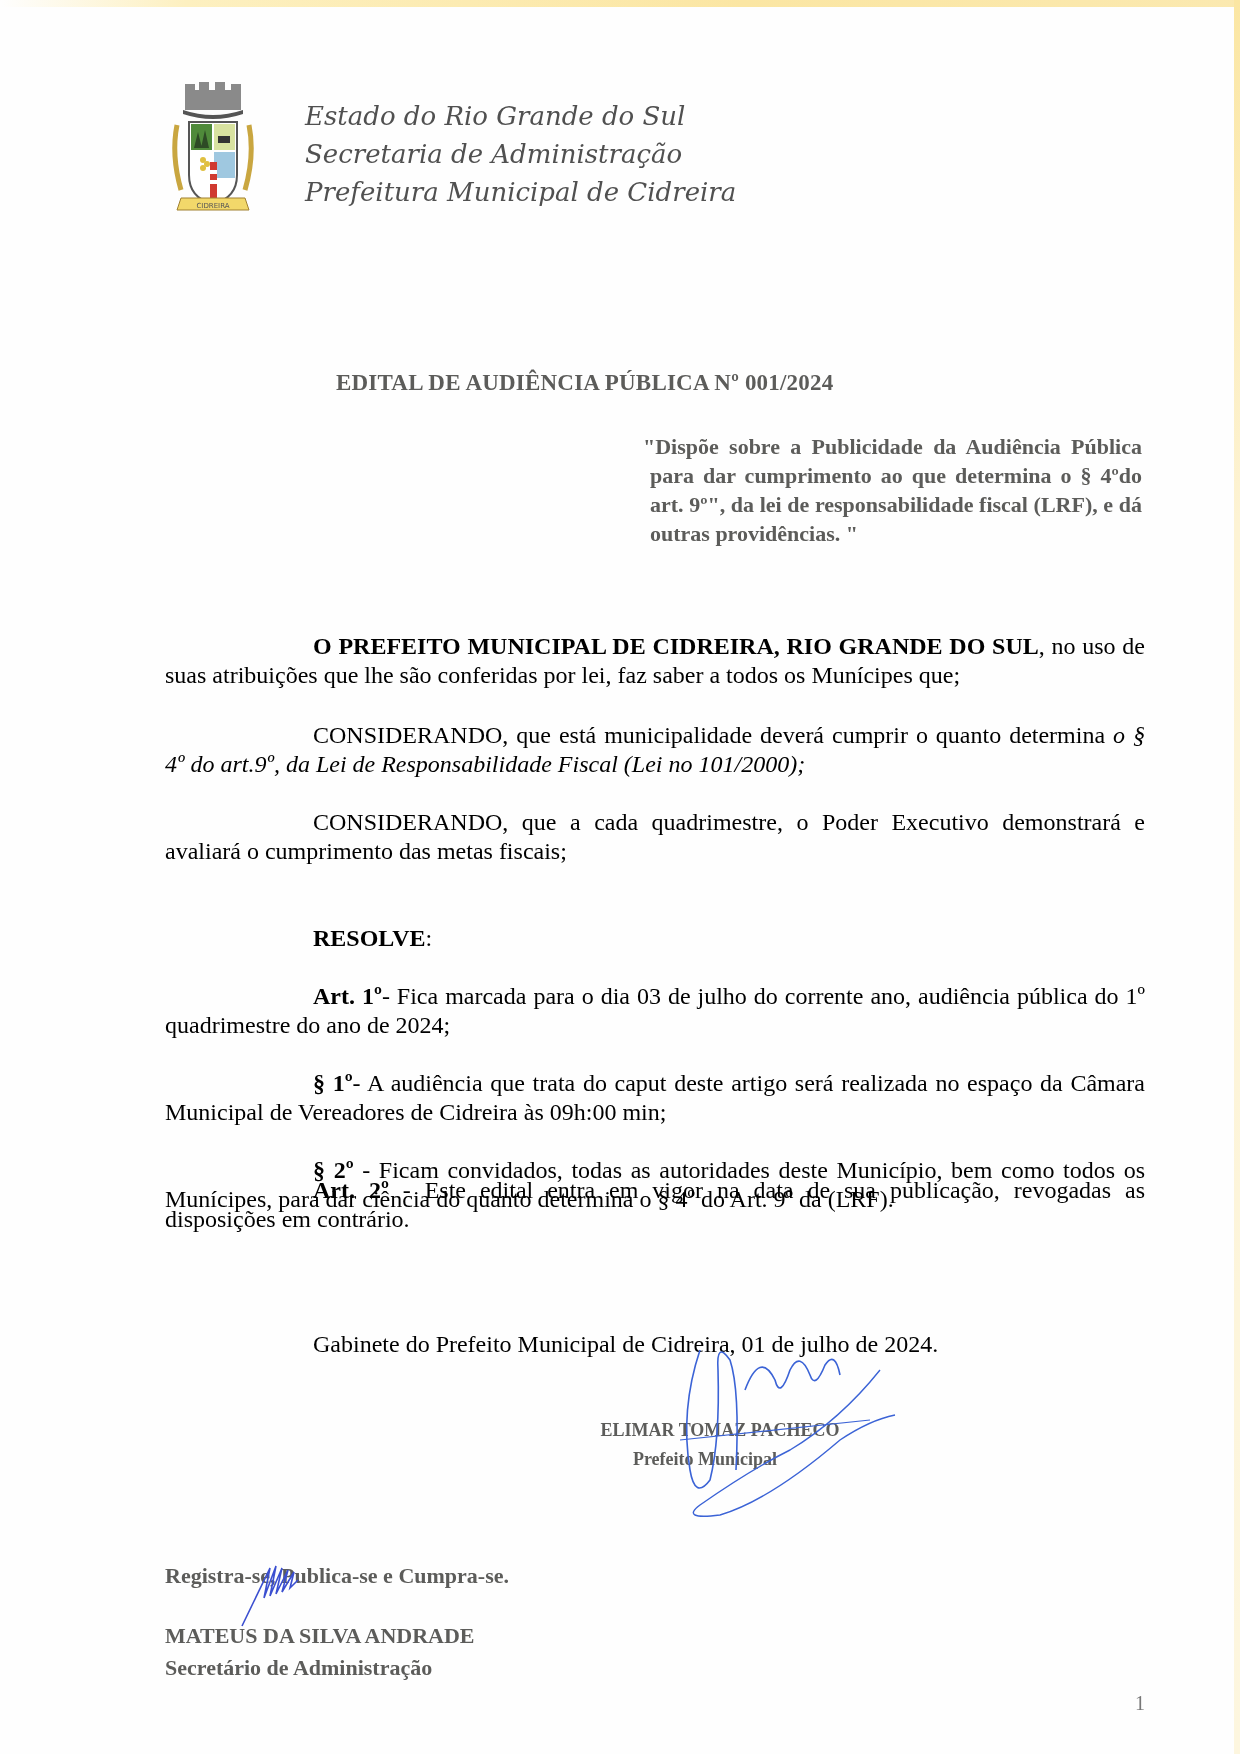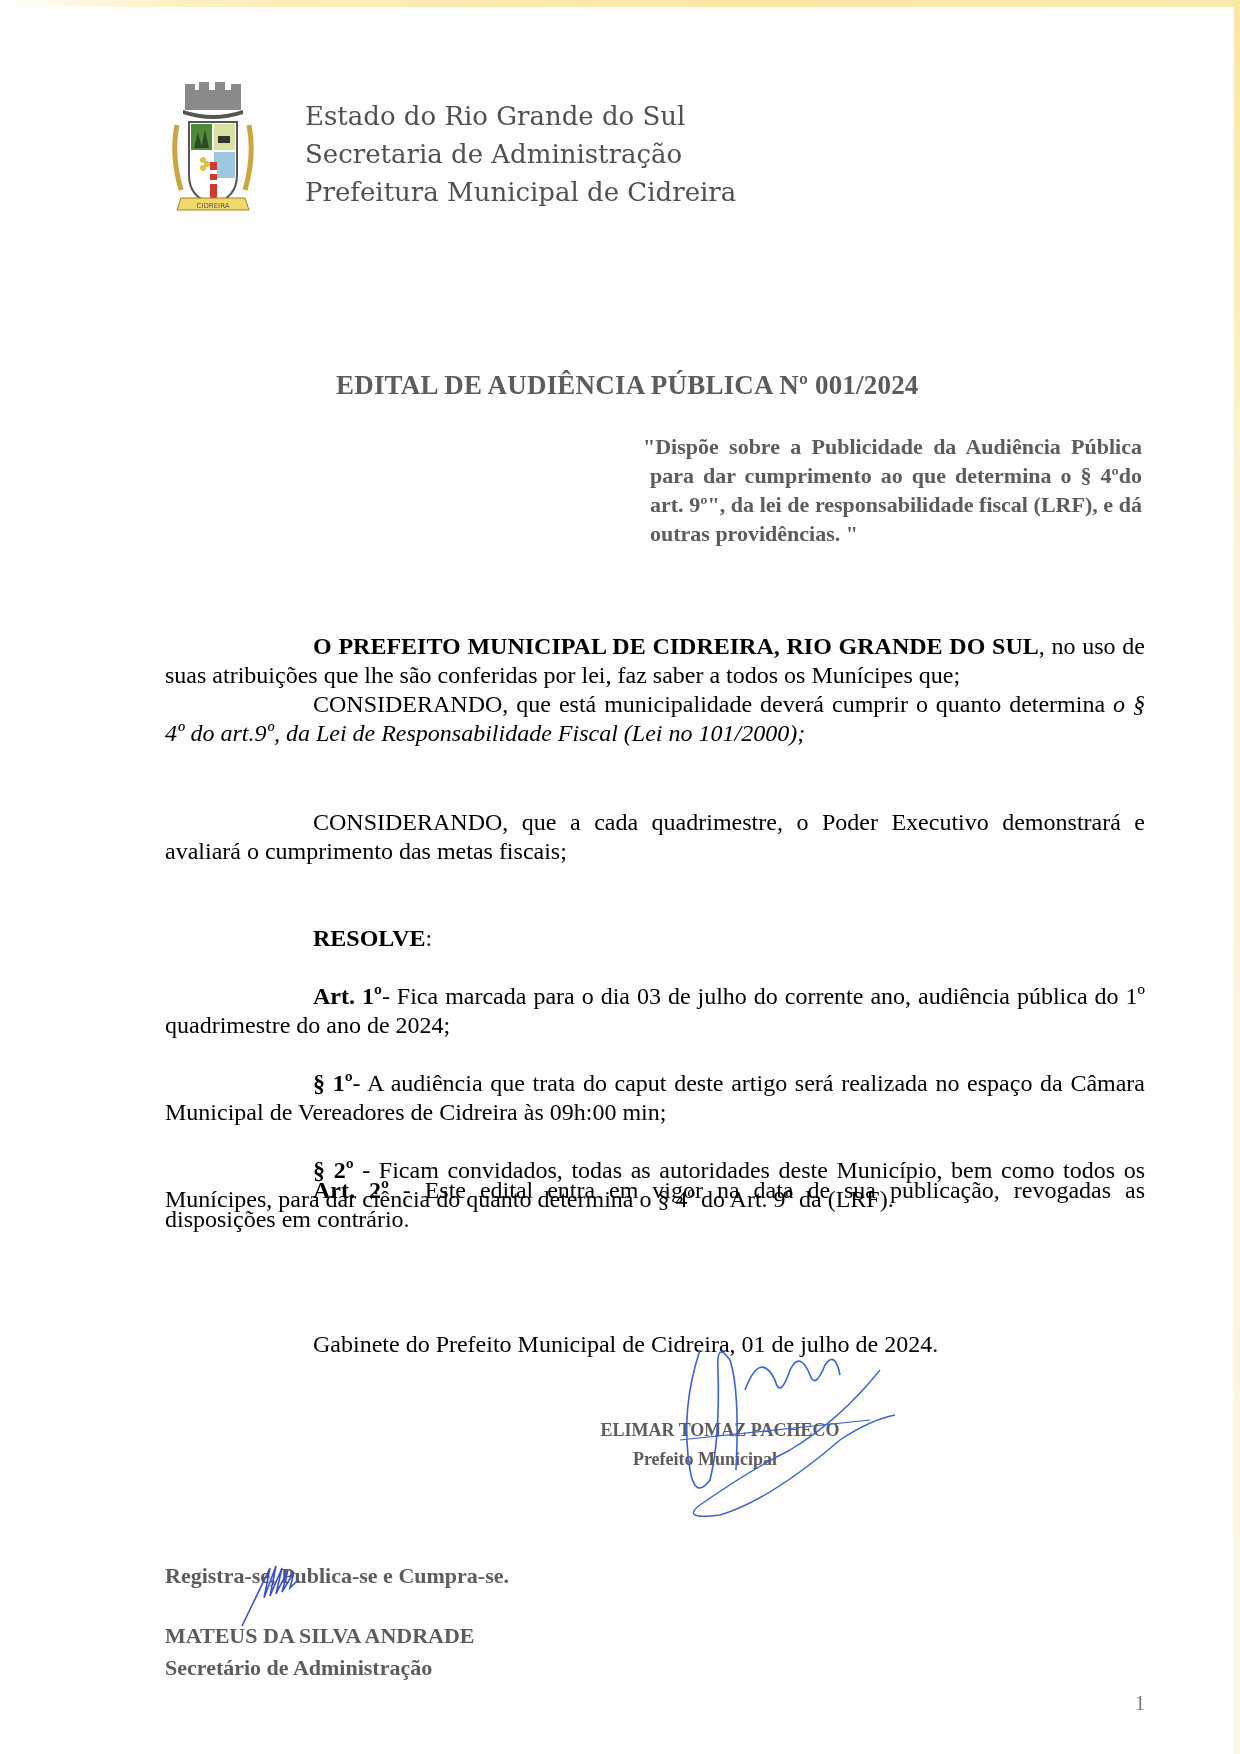--- a/index.html
+++ b/index.html
@@ -13,28 +13,28 @@
     position: absolute; left: 0; top: 0; width: 1240px; height: 7px;
     background: linear-gradient(90deg, #fefefe 0%, #fdf0c0 15%, #fbe6a3 60%, #fbe9b0 100%);
   }
   .right-band {
     position: absolute; right: 0; top: 0; width: 6px; height: 1754px;
     background: linear-gradient(180deg, #fbe6a3 0%, #fdf3d4 30%, #fdf6df 100%);
   }
   .logo { position: absolute; left: 163px; top: 80px; width: 100px; height: 140px; }
   .header-lines {
     position: absolute; left: 305px; top: 97px;
-    font-family: "DejaVu Serif", serif; 
+    font-family: "DejaVu Serif", serif; font-style: italic;
     font-size: 26px; line-height: 38px; color: #505050;
   }
   .header-lines div { white-space: nowrap; }
 
   .doc-title {
     position: absolute; left: 336px; top: 370px;
-    font-size: 27px; font-weight: bold; color: #5c5c5a; letter-spacing: 0.2px;
+    font-size: 23px; font-weight: bold; color: #5c5c5a; letter-spacing: 0.2px;
     white-space: nowrap;
   }
   .ementa {
     position: absolute; left: 650px; top: 432px; width: 492px;
     font-size: 22px; font-weight: bold; line-height: 29px; text-align: justify;
     color: #5c5c5a; text-indent: -7px;
   }
   .para {
     position: absolute; left: 165px; width: 980px;
     font-size: 24px; line-height: 29px; text-align: justify;
@@ -89,21 +89,21 @@
   <div>Secretaria de Administração</div>
   <div>Prefeitura Municipal de Cidreira</div>
 </div>
 
 <div class="doc-title">EDITAL DE AUDIÊNCIA PÚBLICA Nº 001/2024</div>
 
 <div class="ementa">"Dispõe sobre a Publicidade da Audiência Pública para dar cumprimento ao que determina o § 4ºdo art. 9º", da lei de responsabilidade fiscal (LRF), e dá outras providências. "</div>
 
 <div class="para" style="top:632px"><span class="indent"></span><span class="bold">O PREFEITO MUNICIPAL DE CIDREIRA, RIO GRANDE DO SUL</span><span>, no uso de suas atribuições que lhe são conferidas por lei, faz saber a todos os Munícipes que;</span></div>
 
-<div class="para" style="top:690px"><span class="indent"></span><span>CONSIDERANDO, que está municipalidade deverá cumprir o quanto determina </span><span class="ital">o § 4º do art.9º, da Lei de Responsabilidade Fiscal (Lei no 101/2000);</span></div>
+<div class="para" style="top:721px"><span class="indent"></span><span>CONSIDERANDO, que está municipalidade deverá cumprir o quanto determina </span><span class="ital">o § 4º do art.9º, da Lei de Responsabilidade Fiscal (Lei no 101/2000);</span></div>
 
 <div class="para" style="top:808px"><span class="indent"></span><span>CONSIDERANDO, que a cada quadrimestre, o Poder Executivo demonstrará e avaliará o cumprimento das metas fiscais;</span></div>
 
 <div class="para" style="top:924px"><span class="indent"></span><span class="bold">RESOLVE</span><span>:</span></div>
 
 <div class="para" style="top:982px"><span class="indent"></span><span class="bold">Art. 1º</span><span>- Fica marcada para o dia 03 de julho do corrente ano, audiência pública do 1º quadrimestre do ano de 2024;</span></div>
 
 <div class="para" style="top:1069px"><span class="indent"></span><span class="bold">§ 1º</span><span>- A audiência que trata do caput deste artigo será realizada no espaço da Câmara Municipal de Vereadores de Cidreira às 09h:00 min;</span></div>
 
 <div class="para" style="top:1156px"><span class="indent"></span><span class="bold">§ 2º</span><span> - Ficam convidados, todas as autoridades deste Município, bem como todos os Munícipes, para dar ciência do quanto determina o § 4º do Art. 9º da (LRF).</span></div>

